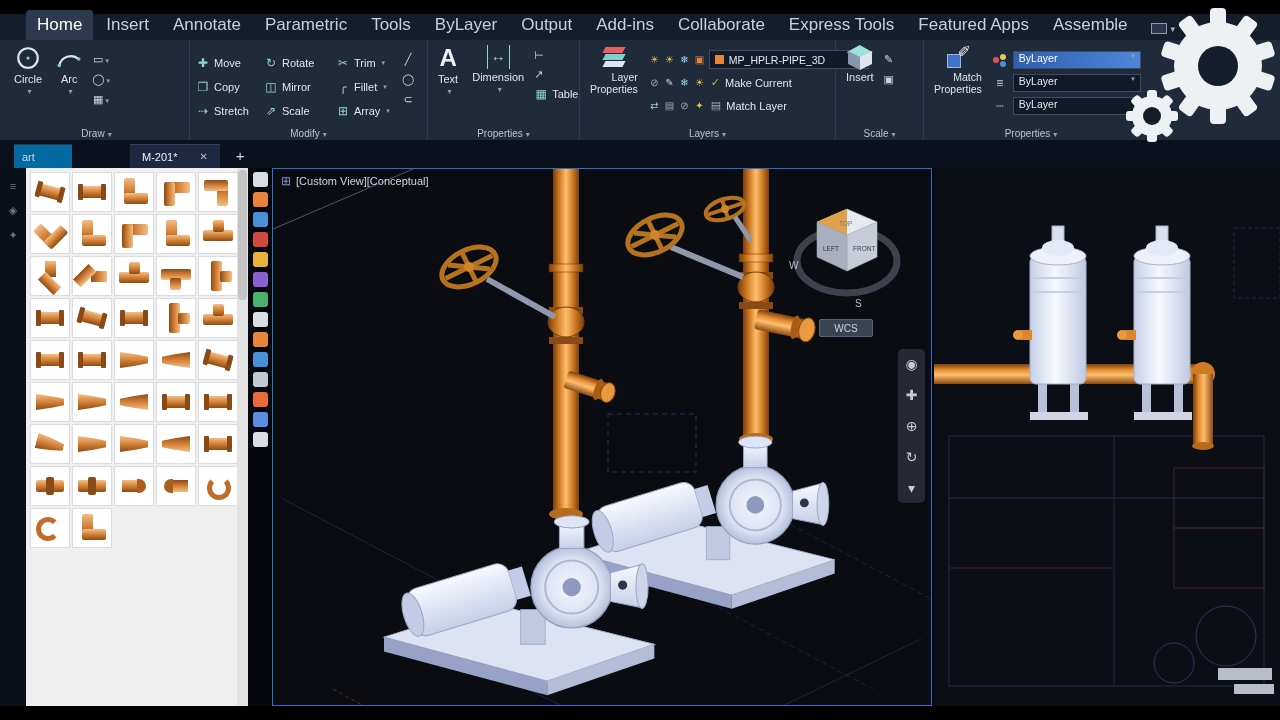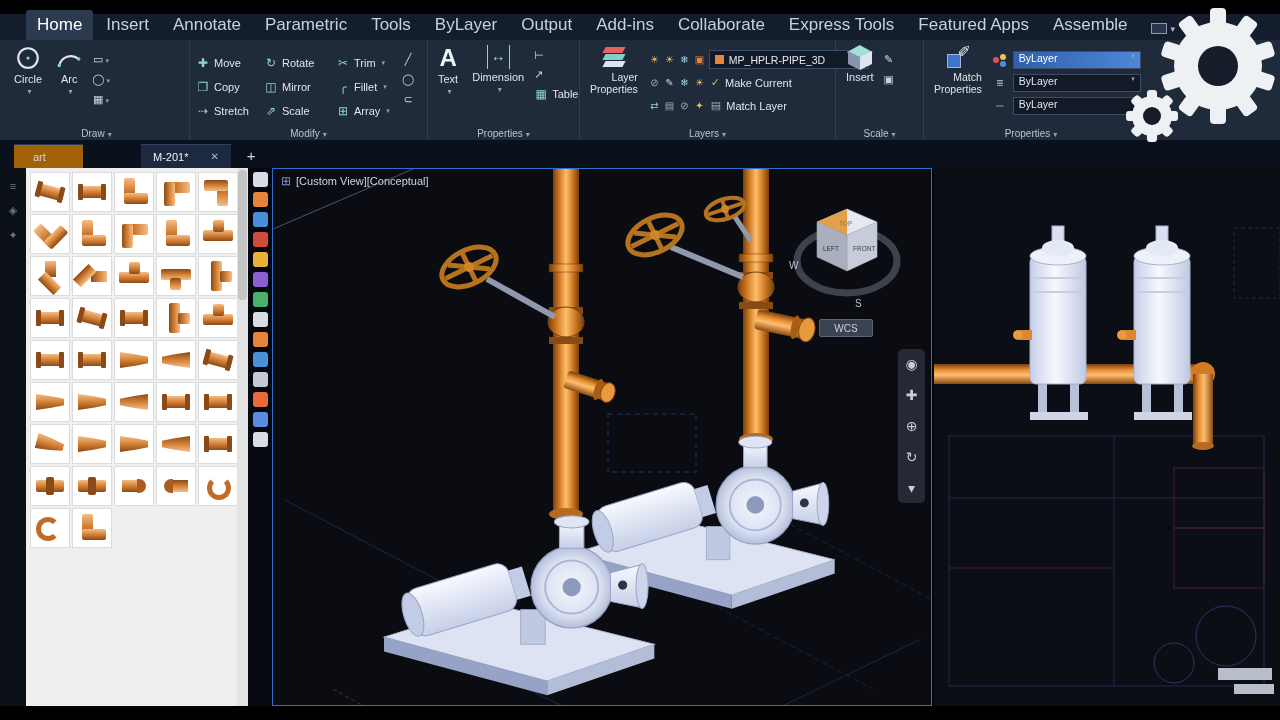--- a/index.html
+++ b/index.html
@@ -64,22 +64,22 @@
   .psel{display:flex;align-items:flex-start;gap:20px;background:#121a28;border:1px solid #3c4c68;height:16px;
         padding:0 5px;width:116px;font-size:10.5px;color:#e3e8f0}
   .psel.colorbar{background:linear-gradient(90deg,#2f5fae,#4f86d8);color:#fff}
   .cdots{position:relative;width:16px;height:14px}
   .cdots::before{content:"";position:absolute;left:1px;top:4px;width:6px;height:6px;border-radius:50%;
                  background:#e05252;box-shadow:7px -3px 0 #e8c84a,7px 4px 0 #4a90d9}
   .lwic{color:#c9d0dd;font-size:12px;width:16px;text-align:center}
 
   
   .ftabs{position:absolute;left:0;top:140px;width:1280px;height:28px;background:#0a111c;display:flex;align-items:flex-end}
-  .ftab-partial{height:23px;width:50px;margin-left:14px;background:#a16207;color:#cfd6e2;font-size:11px;
-                display:flex;align-items:center;padding-left:19px;border-top:1px solid #2a3850}
+  .ftab-partial{height:23px;width:50px;margin-left:14px;background:#0369a1;color:#cfd6e2;font-size:11px;
+                display:flex;align-items:center;padding-left:8px;border-top:1px solid #2a3850}
   .ftab-active{height:23px;margin-left:58px;background:#1d2940;color:#eef2f8;font-size:11px;display:flex;
                align-items:center;gap:22px;padding:0 12px;border-top:1px solid #31415e}
   .fclose{font-size:10px;color:#aeb8c8}
   .addtab{margin-left:16px;color:#cfd6e2;font-size:15px;padding-bottom:4px}
 
   
   .work{position:absolute;left:0;top:168px;width:1280px;height:538px;background:#05080f}
   .gutter{position:absolute;left:0;top:0;width:26px;height:100%;background:#0a0f18;display:flex;
           flex-direction:column;align-items:center;padding-top:12px;gap:12px;color:#6b7686;font-size:11px;box-sizing:border-box}
   .palette{position:absolute;left:26px;top:0;width:222px;height:100%;background:#efefef}

